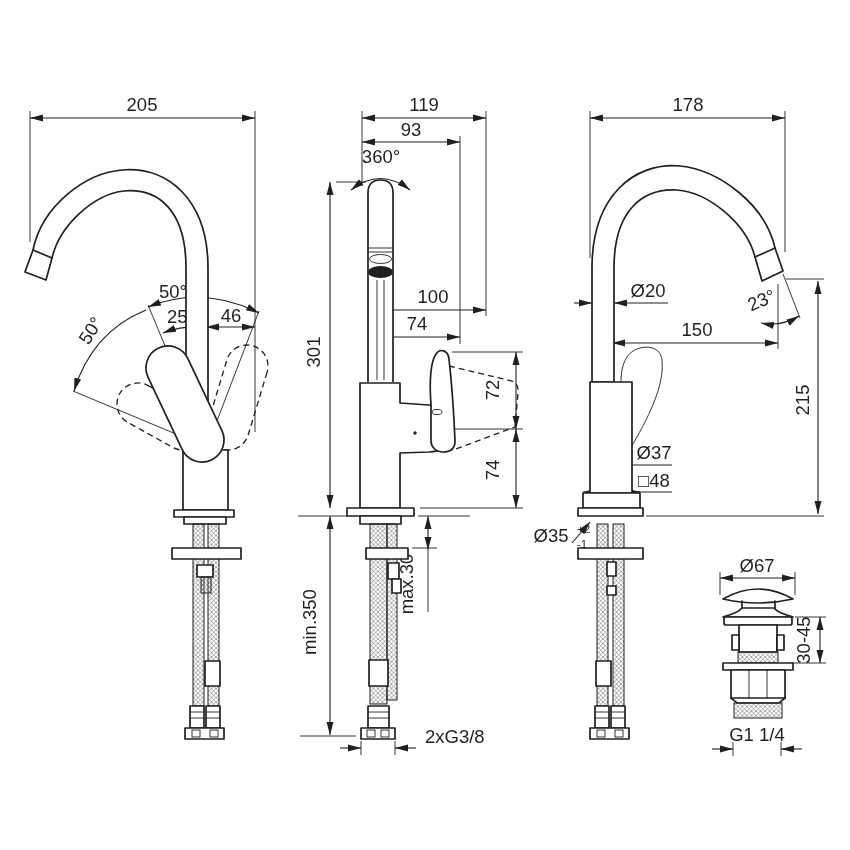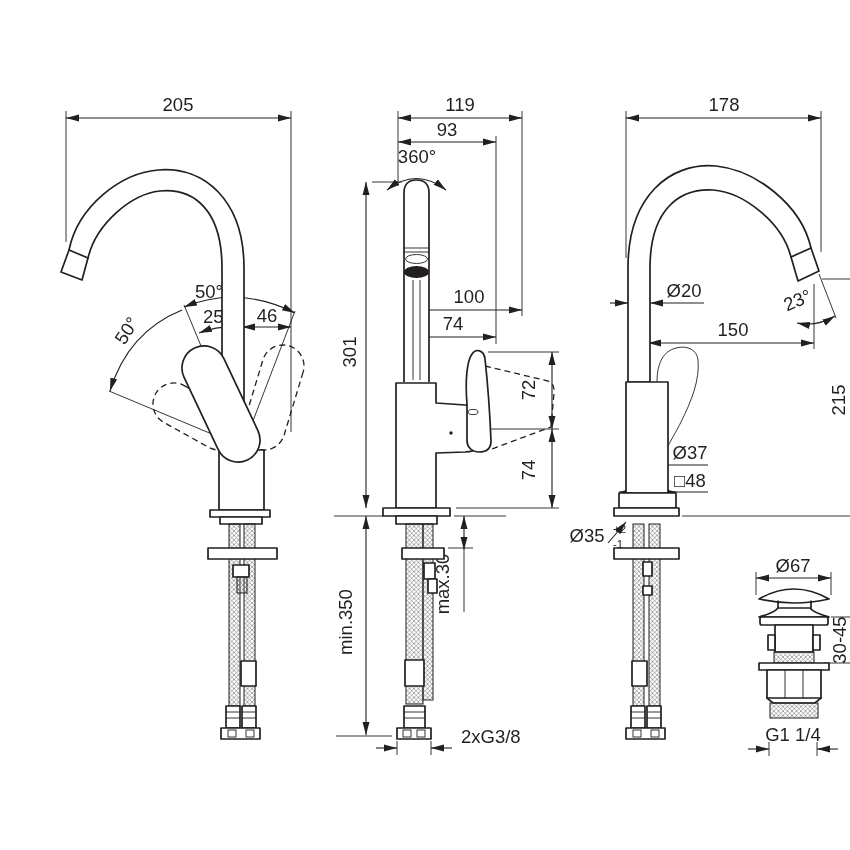--- a/index.html
+++ b/index.html
@@ -1,16 +1,16 @@
 <!DOCTYPE html>
 <html><head>
 <meta charset="utf-8">
 <style>
   html,body{margin:0;padding:0;background:#ffffff;}
-  .page{width:720px;height:850px;background:#fff;position:relative;font-family:"Liberation Sans",sans-serif;padding-left:36px;}
+  .page{width:720px;height:850px;background:#fff;position:relative;font-family:"Liberation Sans",sans-serif;}
   svg{display:block}
   .ol{fill:#ffffff;stroke:#231f20;stroke-width:1.7;stroke-linejoin:round;}
   .ln{fill:none;stroke:#231f20;stroke-width:1.7;stroke-linecap:round;}
   .thin{fill:none;stroke:#231f20;stroke-width:0.9;}
   .dim{fill:none;stroke:#231f20;stroke-width:1.1;}
   .ext{fill:none;stroke:#231f20;stroke-width:0.9;}
   .dash{fill:none;stroke:#231f20;stroke-width:1.3;stroke-dasharray:6 4;}
   .hatch{fill:url(#xh);stroke:#231f20;stroke-width:1;}
   .t{font-family:"Liberation Sans",sans-serif;font-size:18.5px;fill:#231f20;}
   .ts{font-family:"Liberation Sans",sans-serif;font-size:11.5px;fill:#231f20;}

